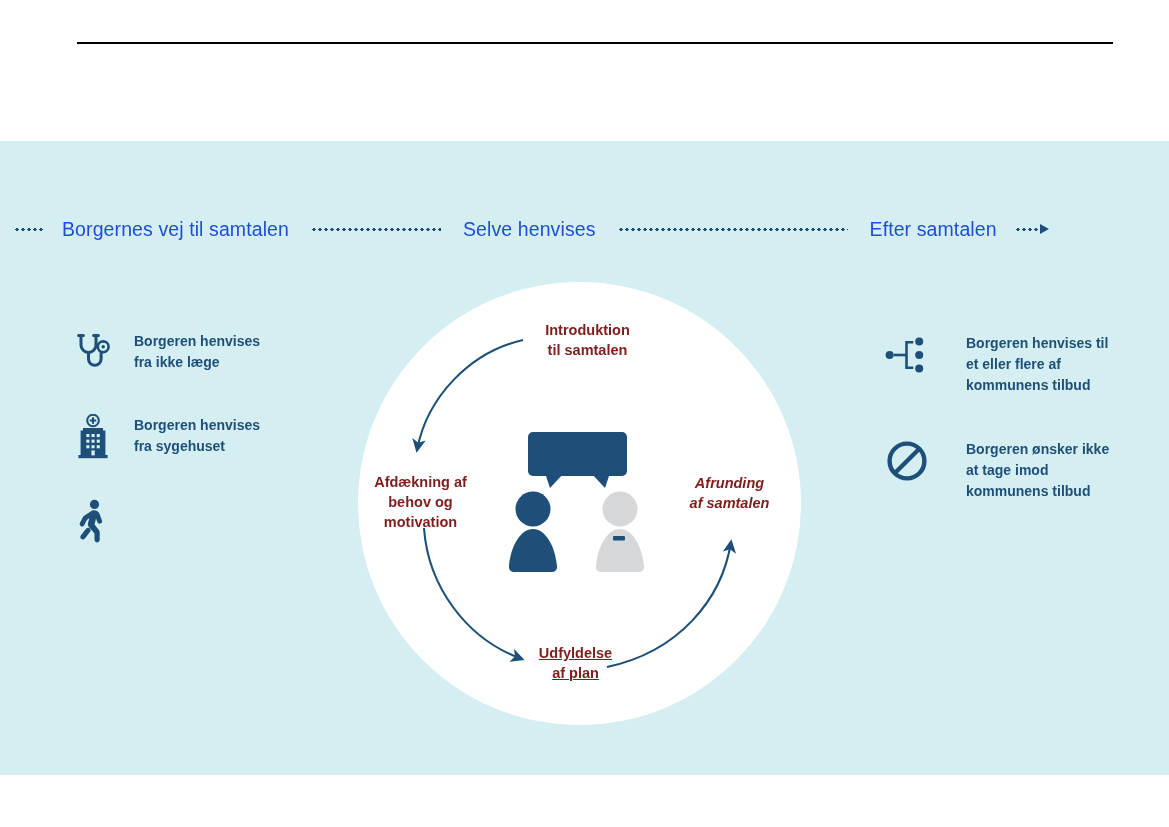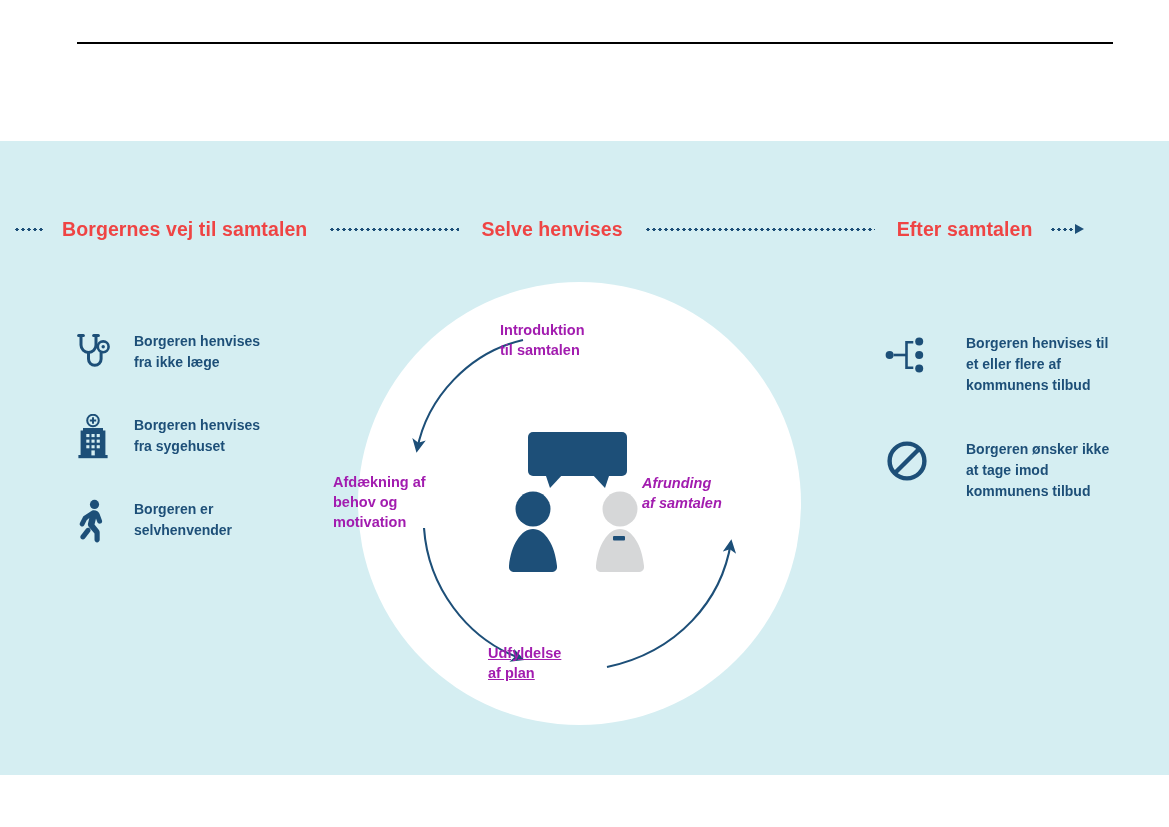--- a/index.html
+++ b/index.html
@@ -39,23 +39,23 @@
   #phase-strip {
     position: absolute;
     left: 0;
     top: 213px;
     width: 1169px;
     height: 32px;
     display: flex;
     align-items: center;
   }
   .phase-label {
-    color: #ef4444;
+    color: #1d4ed8;
     font-size: 19.5px;
-    font-weight: bold;
+    font-weight: normal;
     letter-spacing: 0.1px;
     white-space: nowrap;
   }
   .dots {
     flex: 0 0 auto;
     height: 3px;
     background-image: radial-gradient(circle, #1d4f78 50%, rgba(0,0,0,0) 51%);
     background-size: 6px 3px;
     background-repeat: repeat-x;
     background-position: 0 center;
@@ -110,25 +110,25 @@
     top: 282px;
     width: 443px;
     height: 443px;
     border-radius: 50%;
     background: #ffffff;
   }
 
   
   .stage {
     position: absolute;
-    color: #a21caf;
+    color: #7f1d1d;
     font-size: 14.5px;
     font-weight: bold;
     line-height: 20px;
-    text-align: left;
+    text-align: center;
     white-space: nowrap;
   }
   #stage-intro  { left: 500px; top: 320px; width: 175px; }
   #stage-needs  { left: 333px; top: 472px; width: 175px; }
   #stage-close  { left: 642px; top: 473px; width: 175px; font-style: italic; }
   #stage-plan   { left: 488px; top: 643px; width: 175px; text-decoration: underline; }
 
   
   #cycle-svg, #people-svg {
     position: absolute;
@@ -205,24 +205,20 @@
   </div>
 
   <div class="feature-row">
     <div class="feature-icon">
       <svg width="34" height="44" viewBox="0 0 34 44">
         <circle cx="18.5" cy="5.4" r="4.6" fill="#1d4f78"></circle>
         <path d="M16.2 11.5 c3.6 -0.7 6.4 0.9 7.4 3.6 l2.4 6.4 c0.5 1.4 -0.3 2.7 -1.6 3.1 c-1.3 0.4 -2.6 -0.3 -3.1 -1.6 l-1.3 -3.4 l-1.5 6.0 l4.2 5.2 c0.7 0.9 1.0 1.7 1.0 2.8 l0 7.2 c0 1.5 -1.2 2.6 -2.6 2.6 c-1.5 0 -2.6 -1.2 -2.6 -2.6 l0 -6.3 l-5.6 -6.5 c-0.9 -1.1 -1.2 -2.1 -0.9 -3.4 l1.3 -5.6 l-2.6 2.2 l-2.5 5.0 c-0.6 1.2 -2.0 1.7 -3.2 1.1 c-1.2 -0.6 -1.7 -2.0 -1.1 -3.2 l2.8 -5.7 c0.3 -0.6 0.6 -1.0 1.1 -1.4 z" fill="#1d4f78"></path>
         <path d="M13.6 29.2 c1.1 0.9 1.3 2.5 0.5 3.6 l-5.2 6.8 c-0.9 1.1 -2.5 1.3 -3.6 0.5 c-1.1 -0.9 -1.3 -2.5 -0.5 -3.6 l5.2 -6.8 c0.9 -1.1 2.5 -1.3 3.6 -0.5 z" fill="#1d4f78"></path>
       </svg>
     </div>
-    <div class="feature-text">
-      <div>Borgeren er</div>
-      <div>selvhenvender</div>
-    </div>
   </div>
 
 </div>
 
 <div class="col" id="col-right">
 
   <div class="feature-row">
     <div class="feature-icon">
       <svg width="44" height="38" viewBox="0 0 44 38">
         <circle cx="4.6" cy="19" r="4.0" fill="#1d4f78"></circle>

